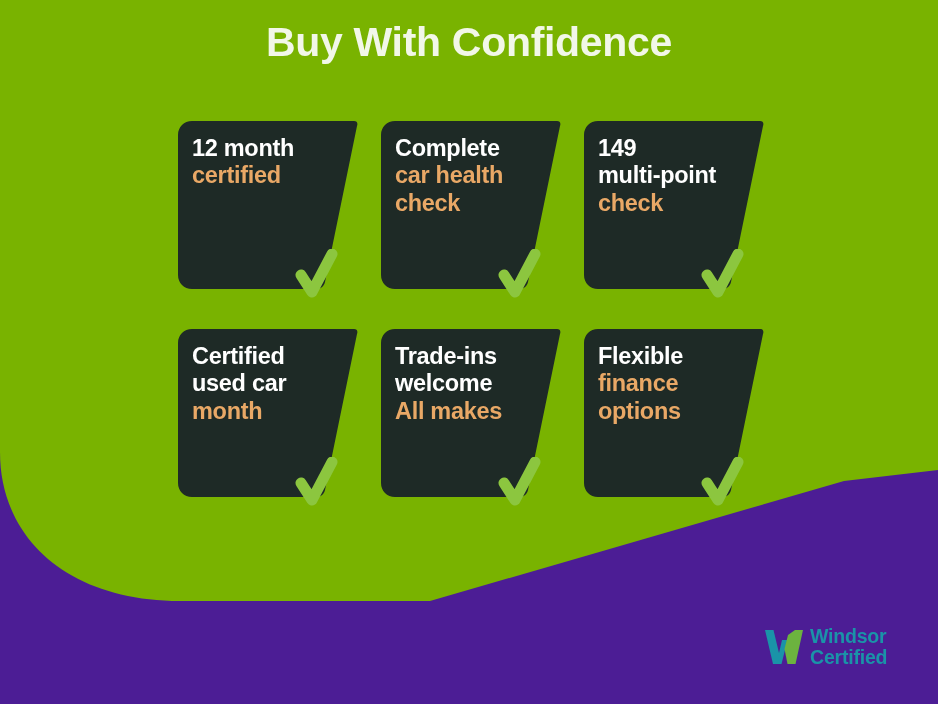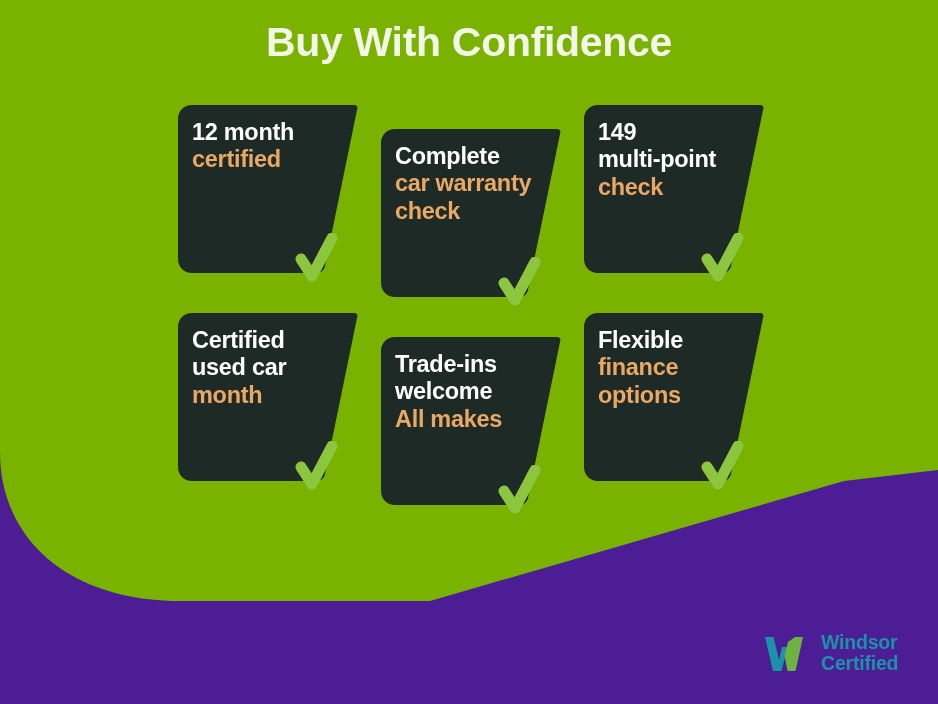--- a/index.html
+++ b/index.html
@@ -40,27 +40,27 @@
   #card-grid {
     position:absolute;
     left:178px; top:105px;
     width:600px;
   }
   .card-row { position:relative; height:195px; }
   .card-row.row-2 { margin-top:13px; }
 
   .card {
     position:absolute;
-    top:0;
+    top:16px;
     width:180px;
     height:188px;
     padding-left:42px;
   }
   .card.col-1 { left:0px; }
-  .card.col-2 { left:203px;margin-top:24px; }
+  .card.col-2 { left:203px; }
   .card.col-3 { left:406px; }
 
   .card-shape {
     position:absolute;
     left:0; top:0;
     width:180px; height:168px;
   }
   .card-body {
     position:absolute;
     left:14px; top:14px;
@@ -84,22 +84,22 @@
     width:44px; height:52px;
     z-index:3;
   }
 
   
   #logo {
     position:absolute;
     left:762px; top:626px;
     width:166px; height:54px;
     display:flex;
-    align-items:center;
-    gap:15px;
+    align-items:flex-start;
+    gap:4px;
   }
   #logo-mark { width:44px; height:40px; flex:0 0 auto; }
   #logo-text {
     display:flex;
     flex-direction:column;
     justify-content:center;
     color:#1a93a8;
     font-size:19.5px;
     font-weight:bold;
     line-height:1.08;
@@ -136,21 +136,21 @@
         </svg>
       </div>
 
       <div class="card col-2">
         <svg class="card-shape" viewBox="0 0 180 168" preserveAspectRatio="none">
           <path d="M14,0 L176,0 C179,0 180,2 179,5 L147,161 C146,165 143,168 139,168
                    L14,168 C6,168 0,162 0,154 L0,14 C0,6 6,0 14,0 Z" fill="#1e2a26"></path>
         </svg>
         <div class="card-body">
           <div class="card-line primary">Complete</div>
-          <div class="card-line accent">car warranty</div>
+          <div class="card-line accent">car health</div>
           <div class="card-line accent">check</div>
         </div>
         <svg class="card-check" viewBox="0 0 44 52">
           <path d="M6,26 L17,43 L37,5" fill="none" stroke="#8cc63f" stroke-width="11" stroke-linecap="round" stroke-linejoin="round"></path>
         </svg>
       </div>
 
       <div class="card col-3">
         <svg class="card-shape" viewBox="0 0 180 168" preserveAspectRatio="none">
           <path d="M14,0 L176,0 C179,0 180,2 179,5 L147,161 C146,165 143,168 139,168

